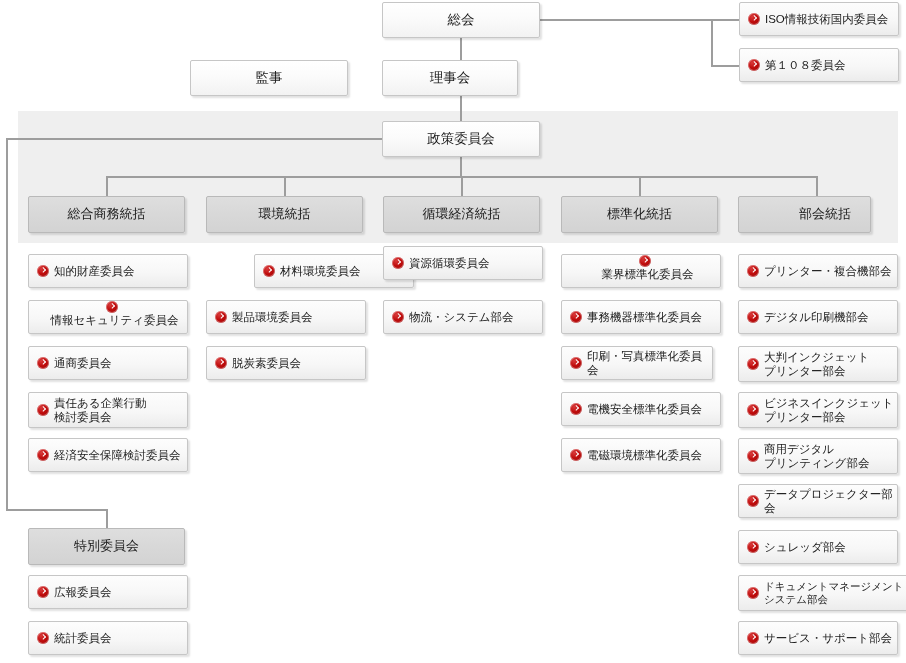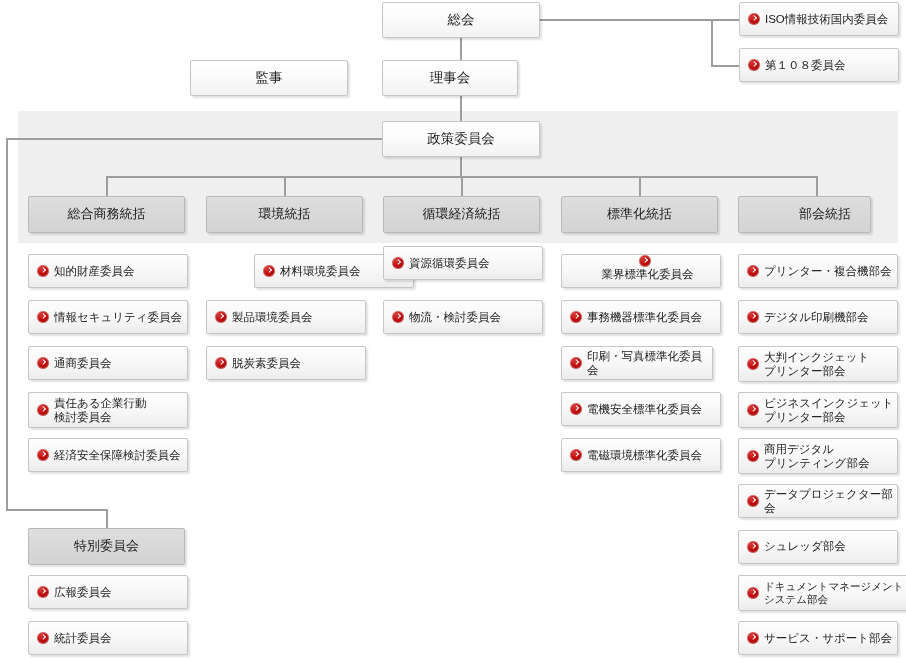--- a/index.html
+++ b/index.html
@@ -159,21 +159,21 @@
     <span class="lbl">標準化統括</span>
   </div>
   <div class="box box-div" style="left:738px;top:196px;width:133px;height:37px;padding-left:41px;">
     <span class="lbl">部会統括</span>
   </div>
 
   <div class="box box-leaf" style="left:28px;top:254px;width:160px;height:34px;">
     <span class="bullet"></span>
     <span class="lbl">知的財産委員会</span>
   </div>
-  <div class="box box-leaf" style="left:28px;top:300px;width:160px;height:34px;">
+  <div class="box box-leaf" style="left:28px;top:300px;width:160px;height:34px;flex-direction:column;">
     <span class="bullet"></span>
     <span class="lbl">情報セキュリティ委員会</span>
   </div>
   <div class="box box-leaf" style="left:28px;top:346px;width:160px;height:34px;">
     <span class="bullet"></span>
     <span class="lbl">通商委員会</span>
   </div>
   <div class="box box-leaf" style="left:28px;top:392px;width:160px;height:36px;">
     <span class="bullet"></span>
     <span class="lbl">責任ある企業行動
@@ -196,21 +196,21 @@
     <span class="bullet"></span>
     <span class="lbl">脱炭素委員会</span>
   </div>
 
   <div class="box box-leaf" style="left:383px;top:246px;width:160px;height:34px;">
     <span class="bullet"></span>
     <span class="lbl">資源循環委員会</span>
   </div>
   <div class="box box-leaf" style="left:383px;top:300px;width:160px;height:34px;">
     <span class="bullet"></span>
-    <span class="lbl">物流・検討委員会</span>
+    <span class="lbl">物流・システム部会</span>
   </div>
 
   <div class="box box-leaf" style="left:561px;top:254px;width:160px;height:34px;flex-direction:column;">
     <span class="bullet"></span>
     <span class="lbl">業界標準化委員会</span>
   </div>
   <div class="box box-leaf" style="left:561px;top:300px;width:160px;height:34px;">
     <span class="bullet"></span>
     <span class="lbl">事務機器標準化委員会</span>
   </div>
@@ -247,21 +247,21 @@
   </div>
   <div class="box box-leaf" style="left:738px;top:438px;width:160px;height:36px;">
     <span class="bullet"></span>
     <span class="lbl">商用デジタル
 プリンティング部会</span>
   </div>
   <div class="box box-leaf" style="left:738px;top:484px;width:160px;height:34px;">
     <span class="bullet"></span>
     <span class="lbl">データプロジェクター部会</span>
   </div>
-  <div class="box box-leaf" style="left:738px;top:530px;width:160px;height:34px;font-family:Liberation Mono, monospace;">
+  <div class="box box-leaf" style="left:738px;top:530px;width:160px;height:34px;">
     <span class="bullet"></span>
     <span class="lbl">シュレッダ部会</span>
   </div>
   <div class="box box-leaf" style="left:738px;top:575px;width:172px;height:36px;">
     <span class="bullet"></span>
     <span class="lbl" style="font-size:10.5px;">ドキュメントマネージメント
 システム部会</span>
   </div>
   <div class="box box-leaf" style="left:738px;top:621px;width:160px;height:34px;">
     <span class="bullet"></span>

